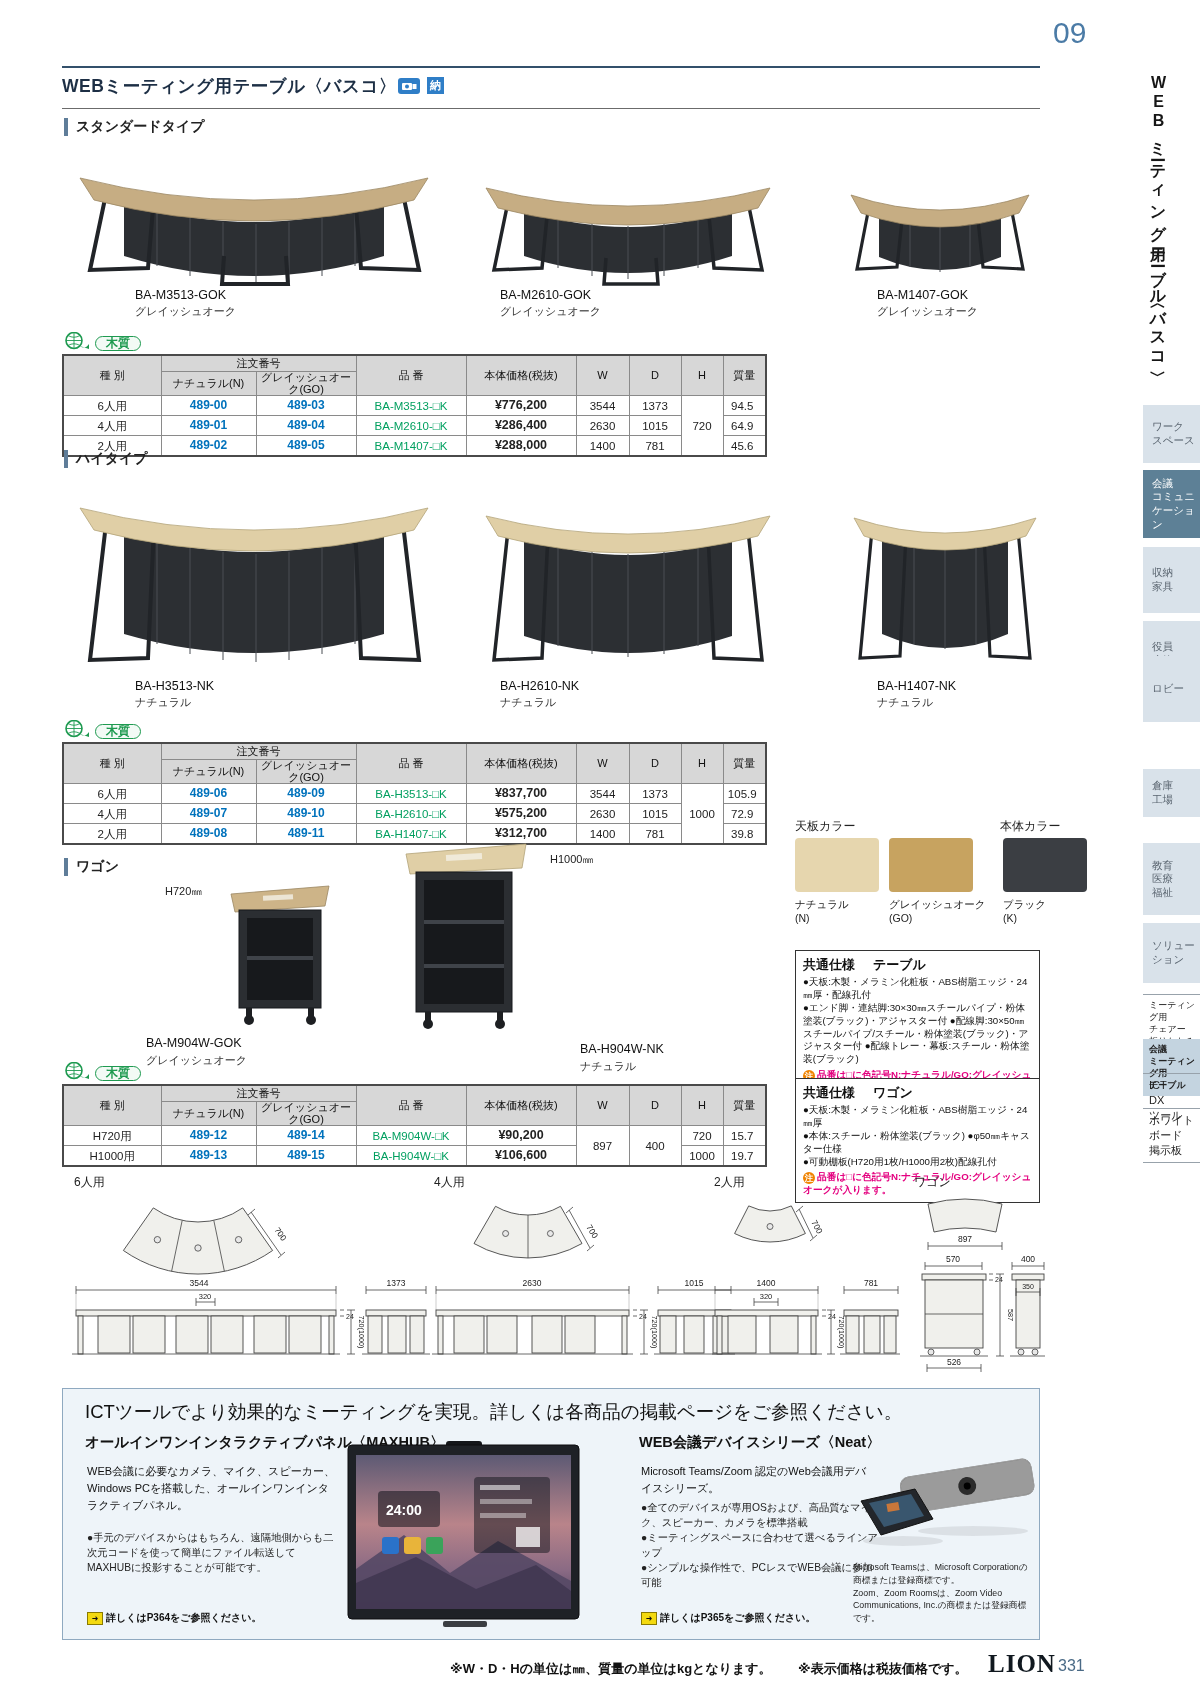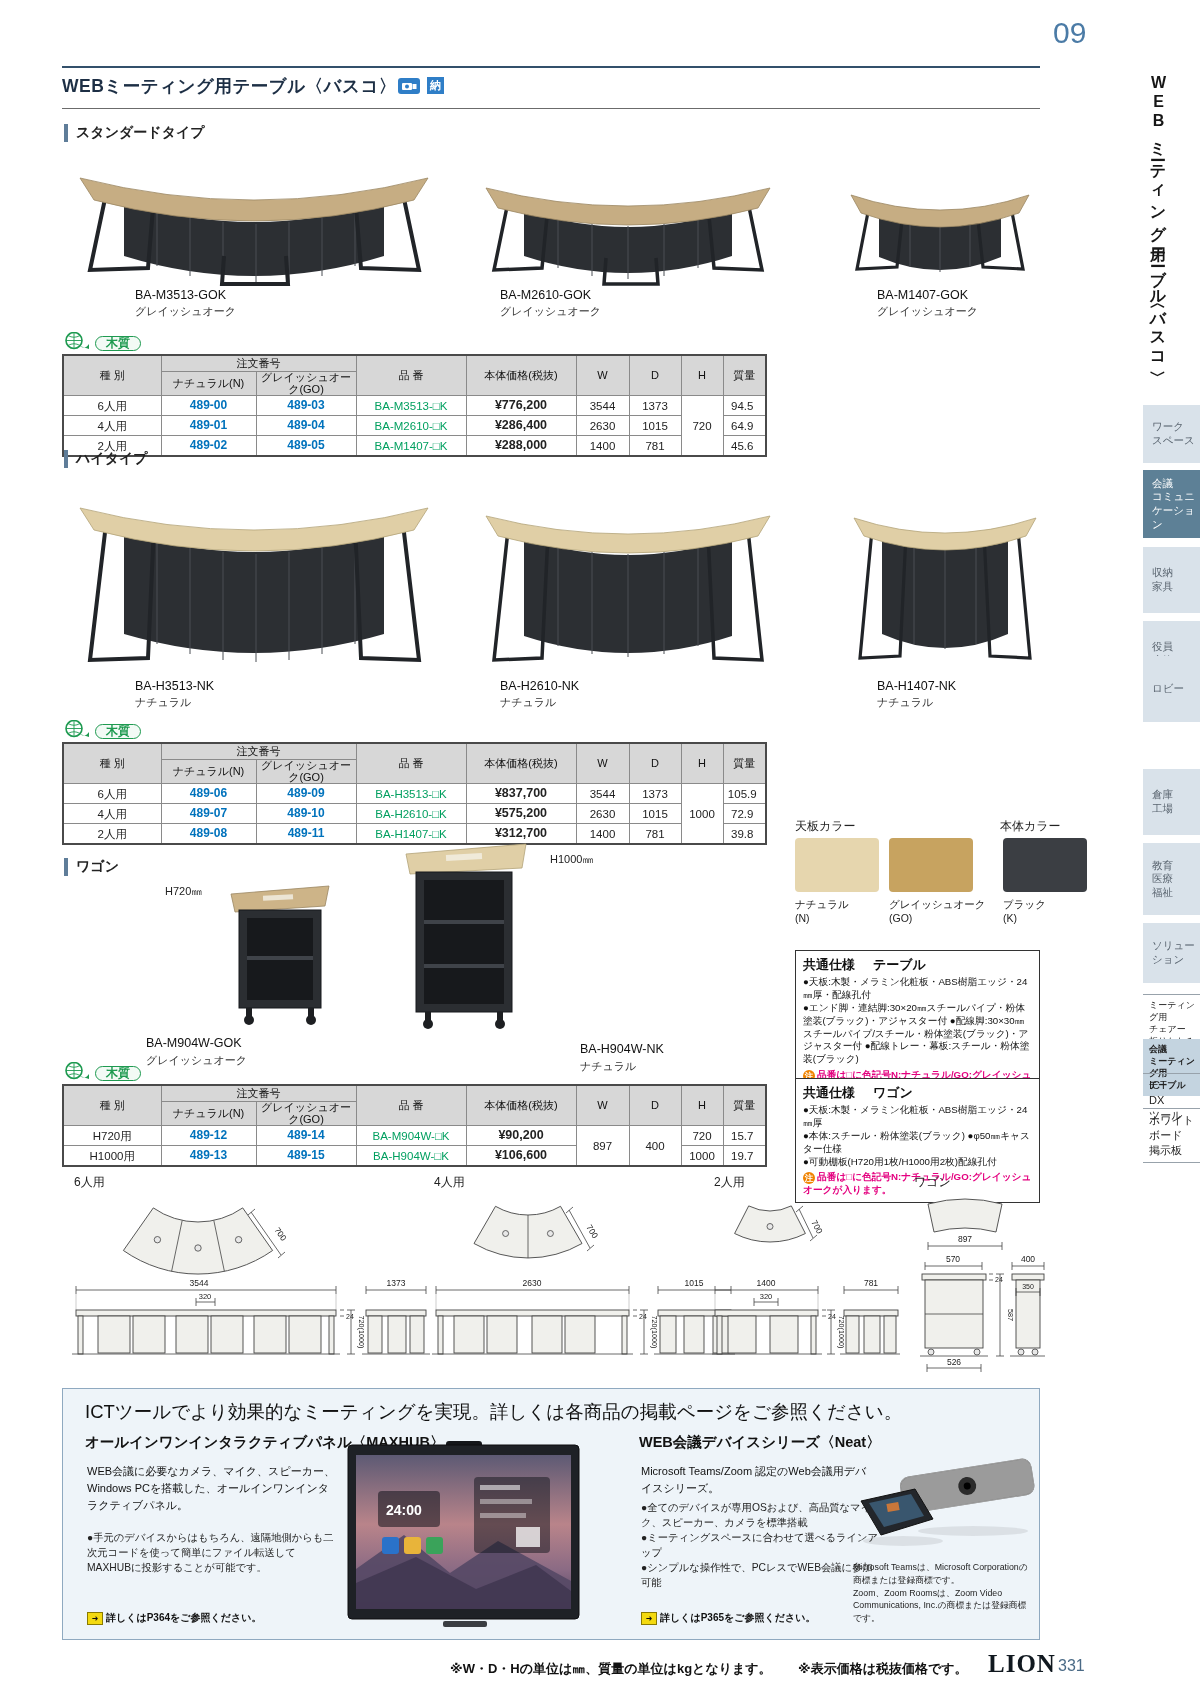--- a/index.html
+++ b/index.html
@@ -83,21 +83,21 @@
   <svg width="22" height="18">
       <rect x="0" y="1" width="22" height="16" rx="3" fill="#2f7ec7"></rect>
   <rect x="4" y="6" width="10" height="7" rx="1" fill="#fff"></rect>
       <circle cx="9" cy="9.5" r="2" fill="#2f7ec7"></circle>
   <rect x="14.5" y="7" width="4" height="5" fill="#fff"></rect>
     </svg>
 </span>
 <span class="hicon nbadge-sq" style="left:427px">納</span>
 <div class="subline" style="top:108px"></div>
 
-<div class="seclabel" style="left:64px;top:124px">スタンダードタイプ</div>
+<div class="seclabel" style="left:64px;top:118px">スタンダードタイプ</div>
 
 <div class="abs" style="left:72px;top:138px">
   <svg width="365" height="150" viewBox="0 0 365 150">
     <path d="M52,64 Q182,104 312,64 L312,118 Q182,158 52,118 Z" fill="#2c2f33"></path>
     <path d="M85,72 L85,128 M118,80 L118,138 M151,84 L151,144 M184,86 L184,146 M217,84 L217,144 M250,80 L250,138 M283,72 L283,128" stroke="#4a4e54" stroke-width="1"></path>
     <path d="M34,56 L18,132 L76,130 L82,58" fill="none" stroke="#212428" stroke-width="4"></path>
     <path d="M331,56 L347,132 L289,130 L283,58" fill="none" stroke="#212428" stroke-width="4"></path>
     <path d="M152,118 L150,146 L216,146 L214,118" fill="none" stroke="#212428" stroke-width="4"></path>
     <path d="M8,40 Q182,84 356,40 L342,62 Q182,104 22,62 Z" fill="#c6ad83" stroke="#9a8662" stroke-width="0.8"></path>
   </svg>
@@ -415,21 +415,21 @@
 <div class="swlbl" style="left:1003px;top:898px">
   <div>ブラック</div>
   <div>(K)</div>
 </div>
 
 <div class="specbox" style="left:795px;top:950px">
   <div class="t">
     <span>共通仕様</span><span class="sub">テーブル</span>
   </div>
   <div class="ln">●天板:木製・メラミン化粧板・ABS樹脂エッジ・24㎜厚・配線孔付</div>
-  <div class="ln">●エンド脚・連結脚:30×20㎜スチールパイプ・粉体塗装(ブラック)・アジャスター付 ●配線脚:30×30㎜スチールパイプ/スチール・粉体塗装(ブラック)・アジャスター付 ●配線トレー・幕板:スチール・粉体塗装(ブラック)</div>
+  <div class="ln">●エンド脚・連結脚:30×30㎜スチールパイプ・粉体塗装(ブラック)・アジャスター付 ●配線脚:30×50㎜スチールパイプ/スチール・粉体塗装(ブラック)・アジャスター付 ●配線トレー・幕板:スチール・粉体塗装(ブラック)</div>
   <div class="note"><span class="nbadge">注</span><span>品番は□に色記号N:ナチュラル/GO:グレイッシュオークが入ります。</span></div>
 </div>
 <div class="specbox" style="left:795px;top:1078px">
   <div class="t">
     <span>共通仕様</span><span class="sub">ワゴン</span>
   </div>
   <div class="ln">●天板:木製・メラミン化粧板・ABS樹脂エッジ・24㎜厚</div>
   <div class="ln">●本体:スチール・粉体塗装(ブラック) ●φ50㎜キャスター仕様</div>
   <div class="ln">●可動棚板(H720用1枚/H1000用2枚)配線孔付</div>
   <div class="note"><span class="nbadge">注</span><span>品番は□に色記号N:ナチュラル/GO:グレイッシュオークが入ります。</span></div>
@@ -656,21 +656,21 @@
 <div class="tab" style="top:405px;height:58px">ワーク
 スペース</div>
 <div class="tab active" style="top:470px;height:68px">会議
 コミュニ
 ケーション</div>
 <div class="tab" style="top:547px;height:66px">収納
 家具</div>
 <div class="tab" style="top:621px;height:66px">役員
 応接</div>
 <div class="tab" style="top:656px;height:66px">ロビー</div>
-<div class="tab" style="top:769px;height:66px">倉庫
+<div class="tab" style="top:769px;height:48px">倉庫
 工場</div>
 <div class="tab" style="top:843px;height:72px">教育
 医療
 福祉</div>
 <div class="tab" style="top:923px;height:60px">ソリュー
 ション</div>
 
 <div class="stab sep" style="top:994px;font-size:9px">ミーティング用
 チェアー
 折りたたみイス</div>

